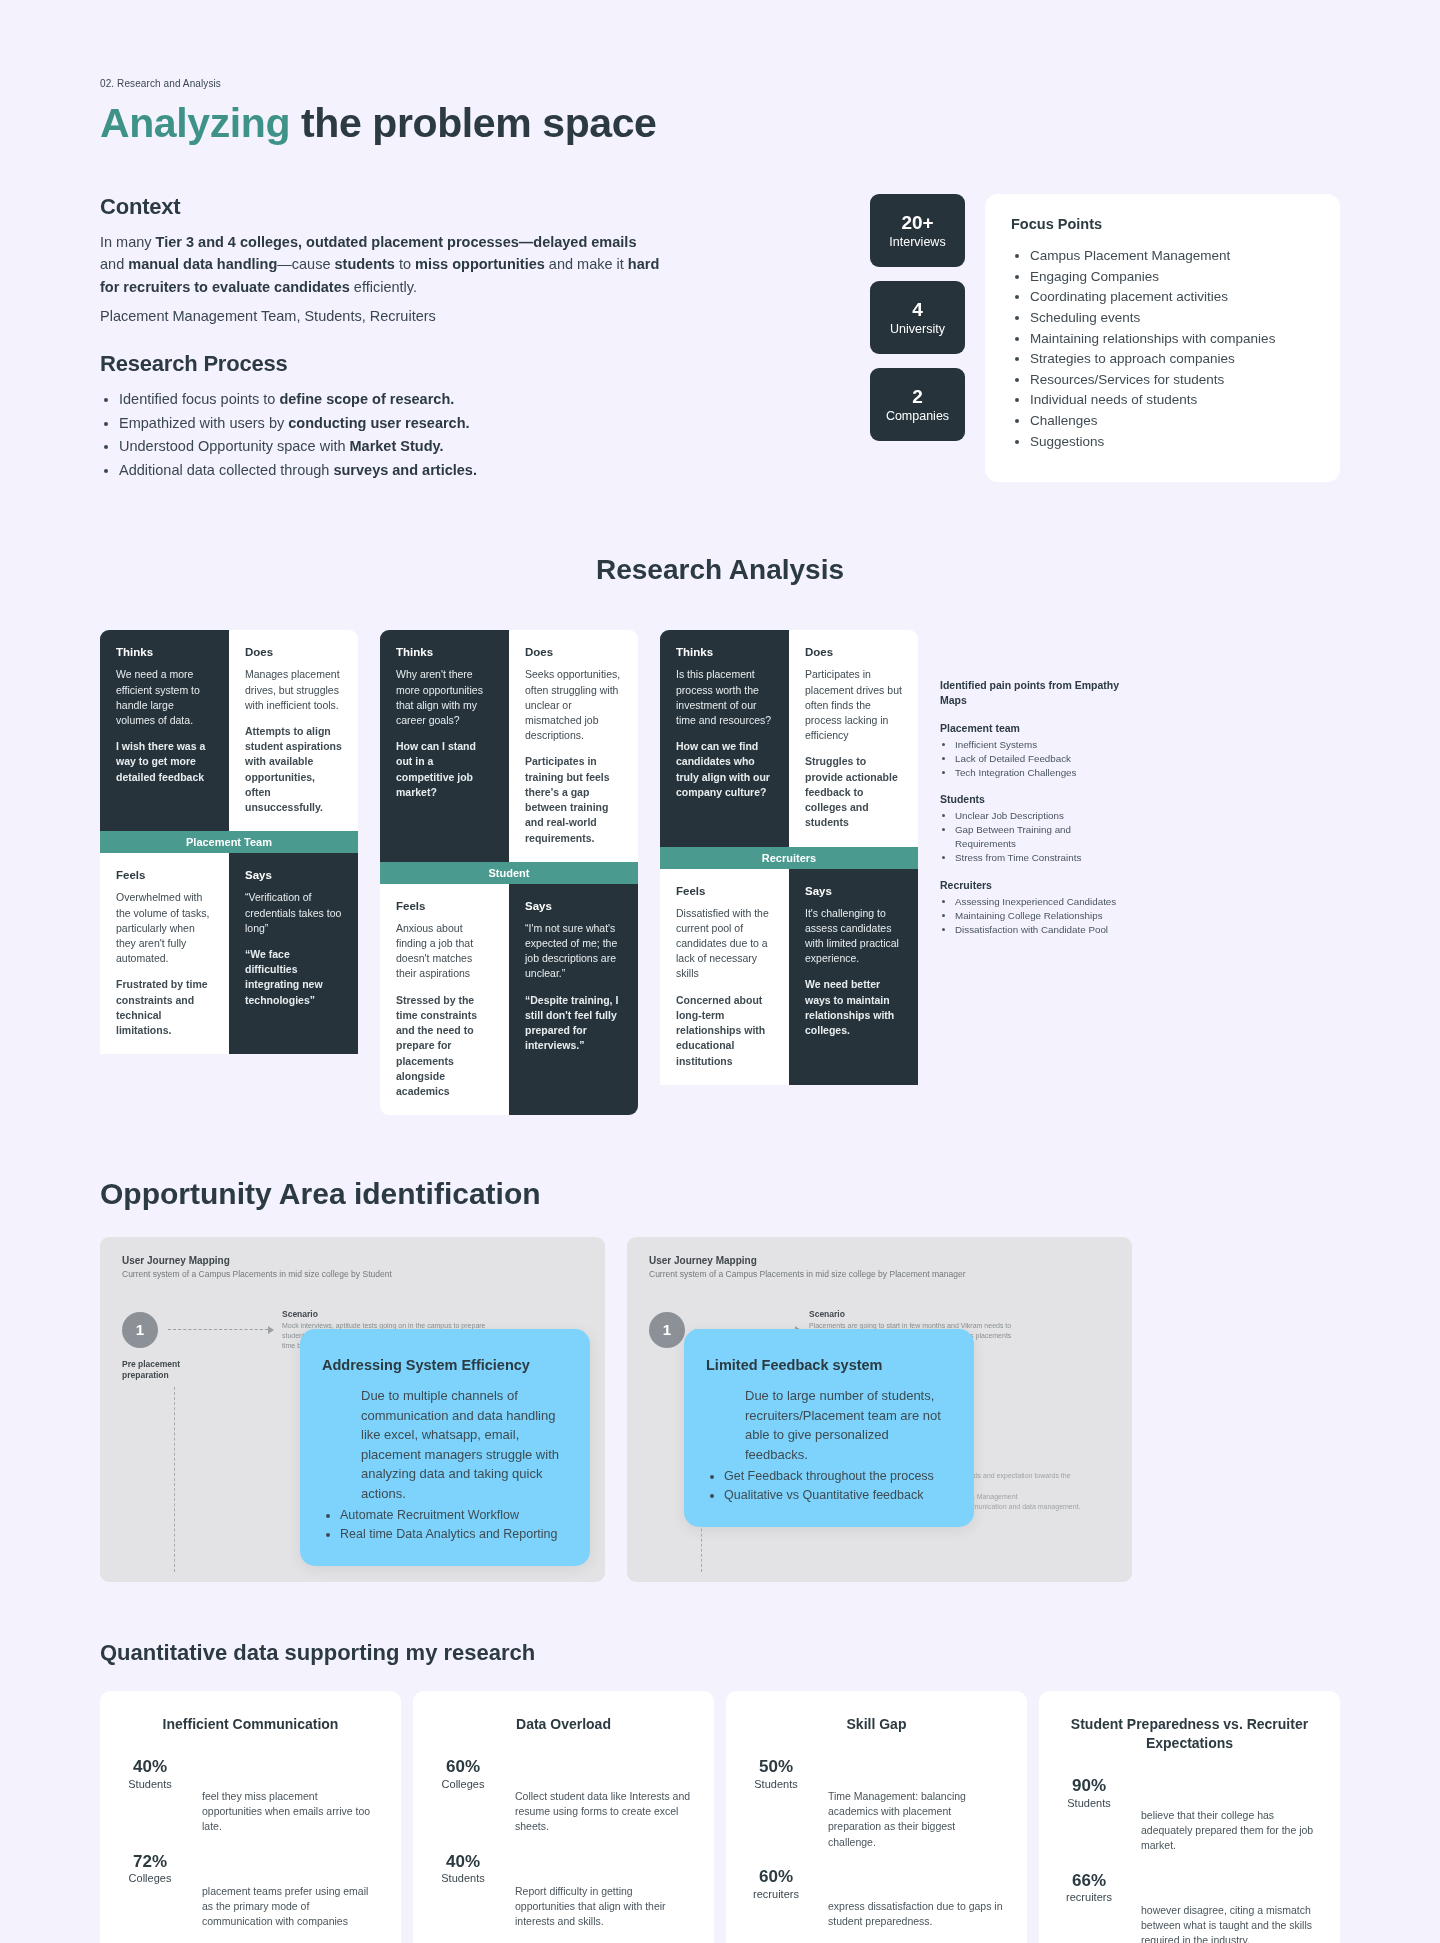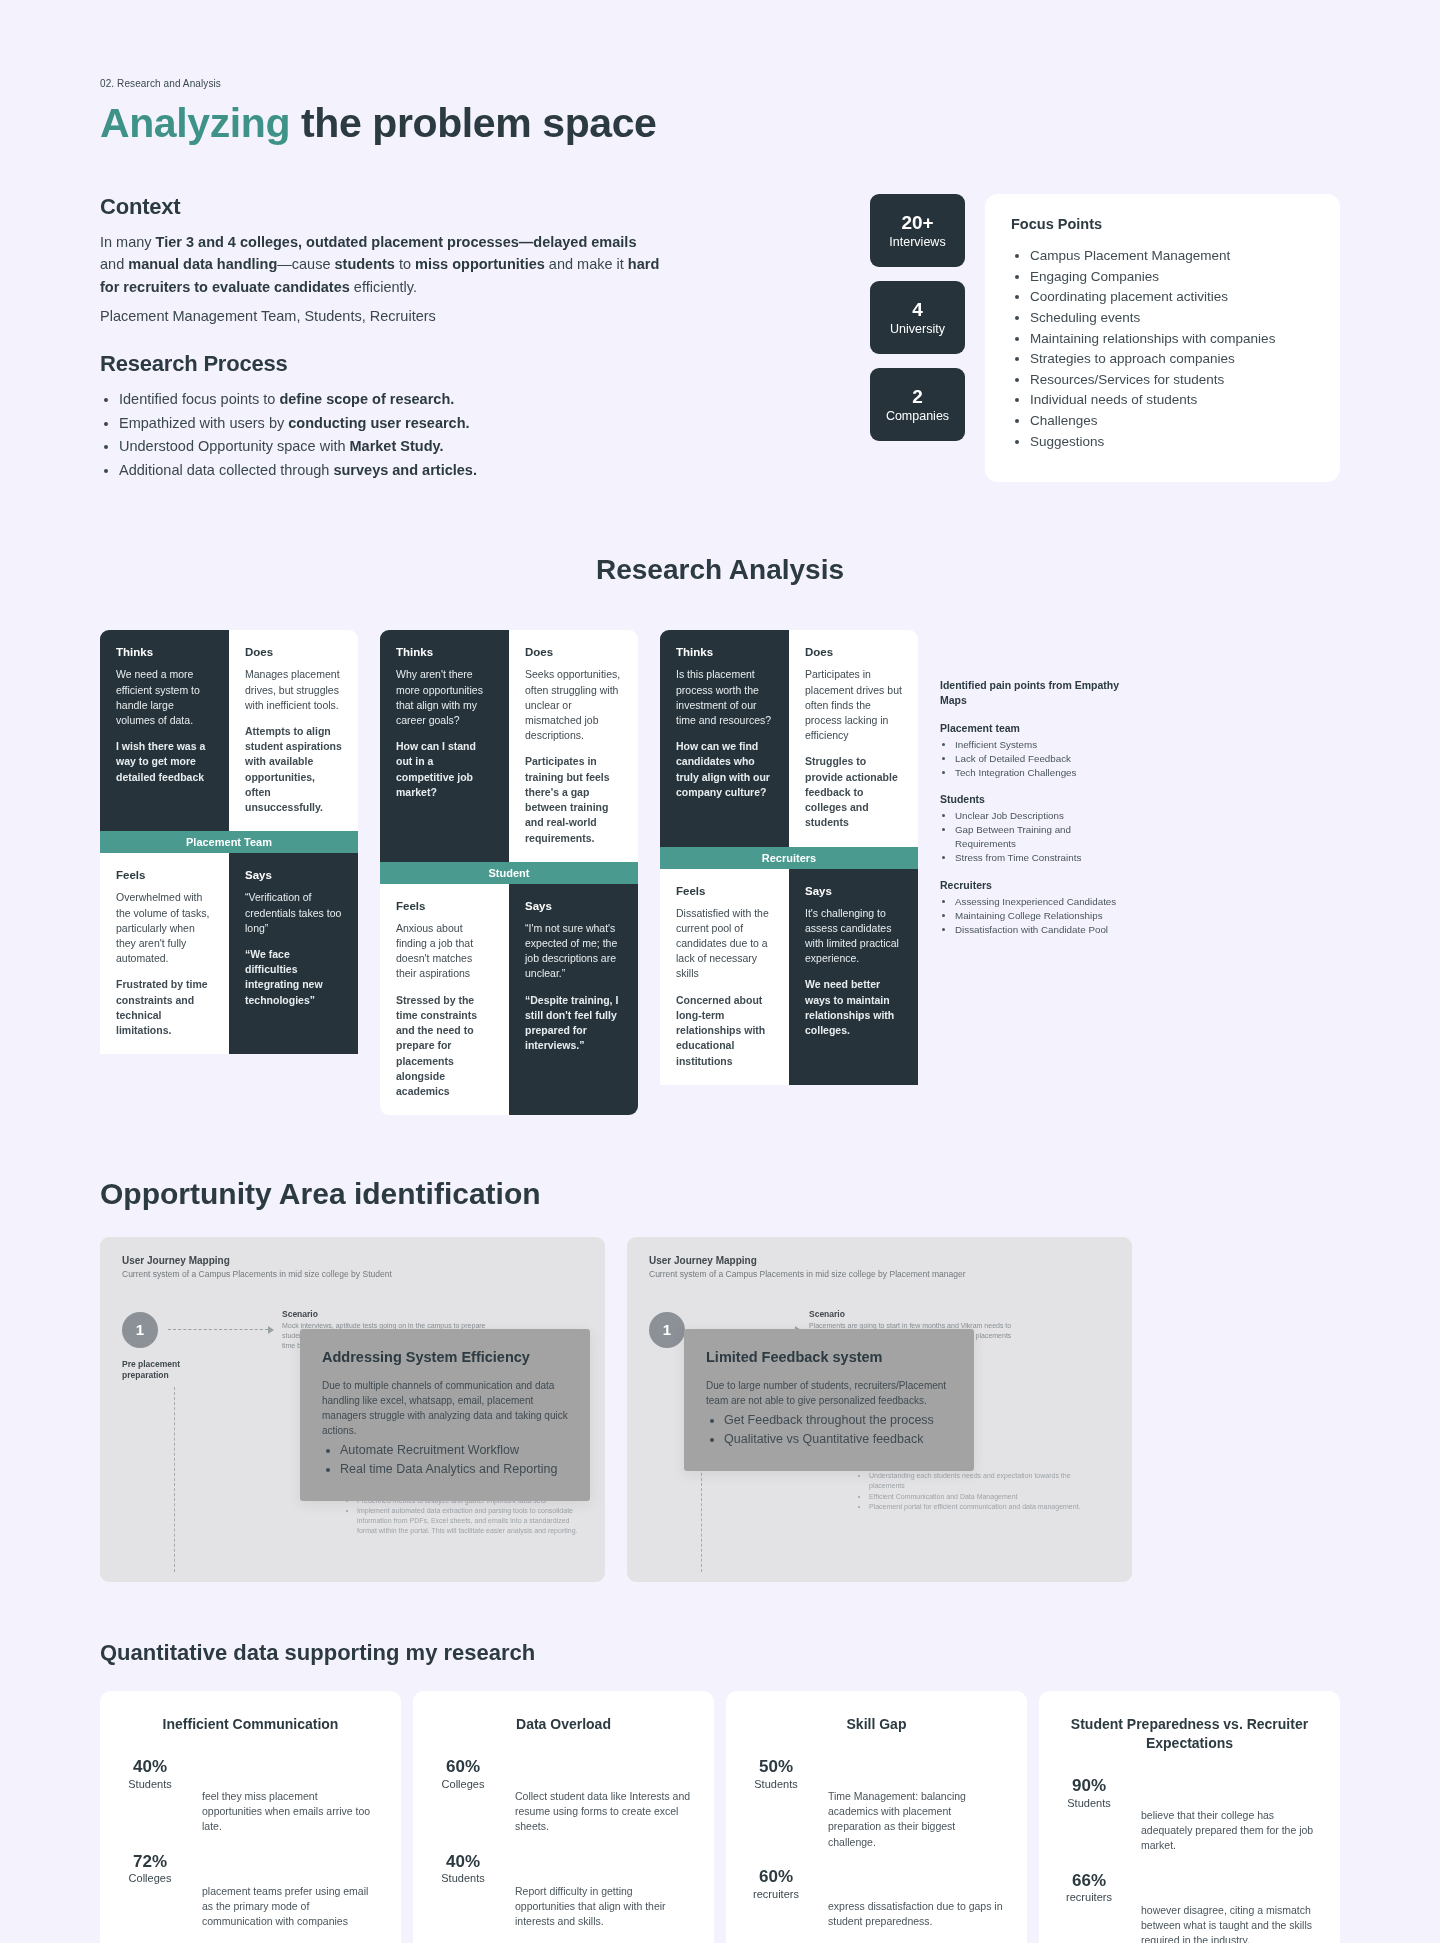--- a/index.html
+++ b/index.html
@@ -92,27 +92,27 @@
   .j-dash { flex: none; width: 100px; border-top: 1px dashed #9aa0a4; margin: 0 10px; }
   .j-arrow { width: 0; height: 0; border-left: 6px solid #9aa0a4; border-top: 4px solid transparent; border-bottom: 4px solid transparent; margin-left: -10px; }
   .j-scenario-h { font-size: 8.5px; font-weight: bold; color: #40484d; }
   .j-scenario-p { font-size: 7px; color: #8a9094; line-height: 1.4; margin-top: 2px; width: 205px; }
   .j-sidelabel { font-size: 8.5px; font-weight: bold; color: #40484d; margin-top: 8px; width: 70px; line-height: 1.3; }
   .j-vline { position: absolute; left: 74px; top: 150px; bottom: 10px; border-left: 1px dashed #a6abae; }
   .j-ghost { position: absolute; font-size: 7px; color: #9ea3a7; line-height: 1.45; }
   .j-ghost b { color: #868c90; }
 
   .opp-overlay {
-    position: absolute; background: #a3a3a3; border-radius: 3px;
-    padding: 20px 22px 22px 22px; box-shadow: 0 3px 14px rgba(40,40,60,.09);
+    position: absolute; background: #7dd3fc; border-radius: 15px;
+    padding: 28px 22px 22px 22px; box-shadow: 0 3px 14px rgba(40,40,60,.09);
   }
   .ov1 { left: 200px; top: 92px; width: 290px; }
   .ov2 { left: 584px; top: 92px; width: 290px; }
   .ov-h { font-size: 14.5px; font-weight: bold; color: #2c3a41; }
-  .ov-p { font-size: 10px; line-height: 1.5; color: #3f4b52; margin-top: 13px; }
+  .ov-p { font-size: 13px; line-height: 1.5; color: #3f4b52; margin-top: 13px; margin-left: 39px; }
   .ov-list { margin-top: 3px; padding-left: 18px; }
   .ov-list li { font-size: 12.5px; line-height: 1.5; color: #3f4b52; }
 
   
   .quant-title { font-size: 22px; font-weight: bold; color: #2c3a41; margin-top: 58px; }
   .quant-row { display: flex; gap: 12px; margin-top: 25px; padding-bottom: 90px; }
   .qcard { flex: 1; background: #fff; border-radius: 11px; padding: 24px 22px 26px 22px; }
   .qcard-h { font-size: 14px; font-weight: bold; color: #2c3a41; text-align: center; line-height: 1.35; }
   .qstat { display: flex; gap: 24px; margin-top: 24px; align-items: flex-start; }
   .qstat + .qstat { margin-top: 18px; }

